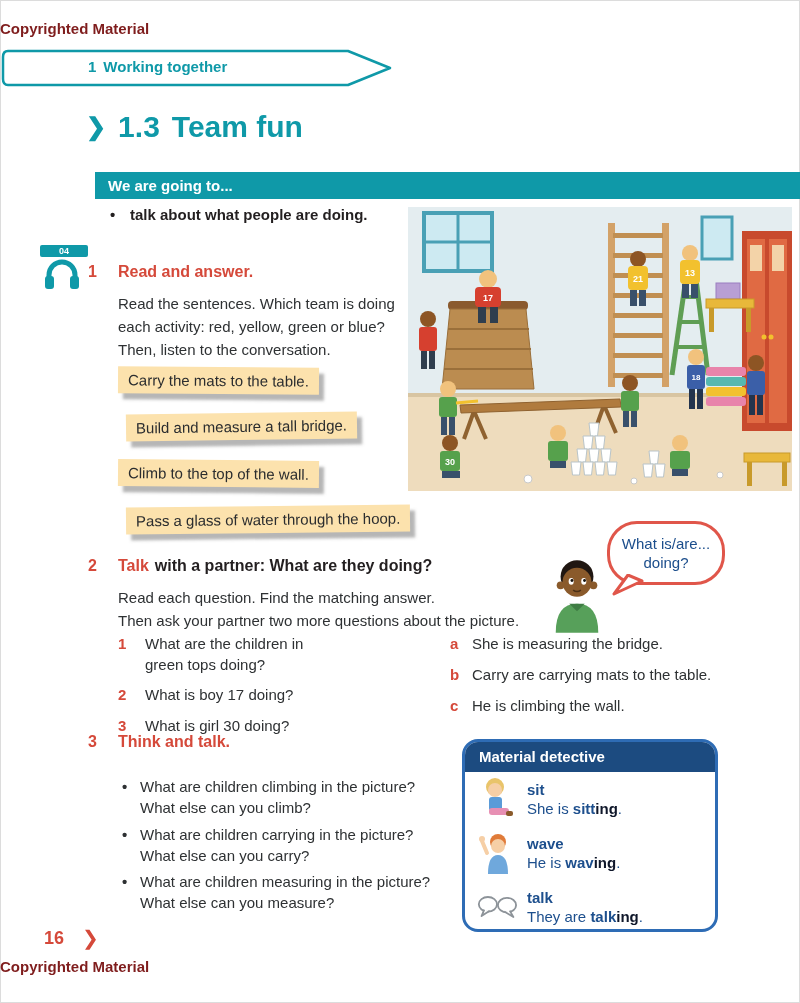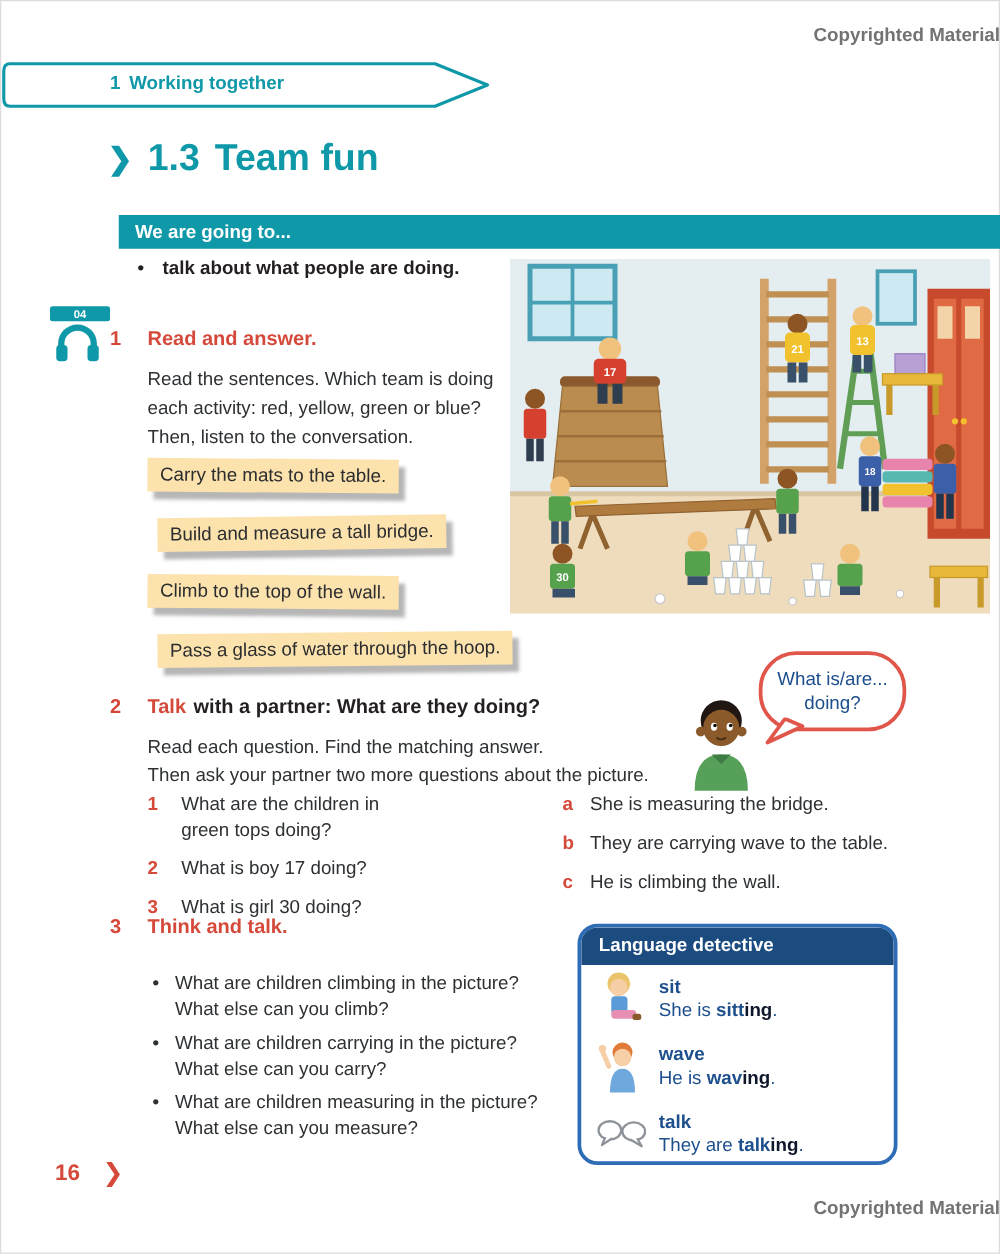--- a/index.html
+++ b/index.html
@@ -3,21 +3,21 @@
 <meta charset="utf-8">
 <style>
   *{margin:0;padding:0;box-sizing:border-box}
   html,body{width:800px;height:1003px}
   body{
     position:relative;background:#ffffff;overflow:hidden;
     font-family:"Liberation Sans",sans-serif;color:#2e3133;
     box-shadow:inset 0 0 0 1px #dcdcdc;
   }
   .abs{position:absolute}
-  .copyright{left:0;right:0;text-align:right;font-weight:bold;font-size:15px;color:#737373}
+  .copyright{left:0;right:0;text-align:left;font-weight:bold;font-size:15px;color:#7f1d1d}
 
   
   .unit-tab-text{left:88px;top:58px;display:flex;gap:7px;font-size:15px;font-weight:bold;color:#0f99a8}
 
   
   .lesson-title{left:86px;top:110px;display:flex;align-items:center;gap:12px;color:#0f99a8;font-weight:bold}
   .lesson-title .chev{font-size:24px}
   .lesson-title .tnum,.lesson-title .tname{font-size:30px}
 
   
@@ -330,21 +330,21 @@
   <span class="qn">3</span>
   <span class="qt" style="width:240px">What is girl 30 doing?</span>
 </div>
 
 <div class="arow" style="top:633px">
   <span class="al">a</span>
   <span>She is measuring the bridge.</span>
 </div>
 <div class="arow" style="top:664px">
   <span class="al">b</span>
-  <span>They are carrying wave to the table.</span>
+  <span>Carry are carrying mats to the table.</span>
 </div>
 <div class="arow" style="top:695px">
   <span class="al">c</span>
   <span>He is climbing the wall.</span>
 </div>
 
 <div class="abs act-head" style="top:733px">
   <span class="num">3</span>
   <span class="red">Think and talk.</span>
 </div>
@@ -364,21 +364,21 @@
 </div>
 <div class="brow" style="top:871px">
   <span class="dot"></span>
   <span>
     <div>What are children measuring in the picture?</div>
     <div>What else can you measure?</div>
   </span>
 </div>
 
 <div class="abs ld">
-  <div class="ld-header">Language detective</div>
+  <div class="ld-header">Material detective</div>
   <div class="ld-row">
     <span class="ld-icon">
       <svg width="38" height="44" viewBox="0 0 38 44">
         <circle cx="17" cy="10" r="9" fill="#e9c46a"></circle>
         <circle cx="17" cy="13" r="7" fill="#f6cfa6"></circle>
         <rect x="11" y="20" width="13" height="14" rx="3" fill="#5a9bd8"></rect>
         <rect x="11" y="31" width="20" height="7" rx="3" fill="#e78fb3"></rect>
         <rect x="28" y="34" width="7" height="5" rx="2" fill="#8a5a2b"></rect>
       </svg>
     </span>

